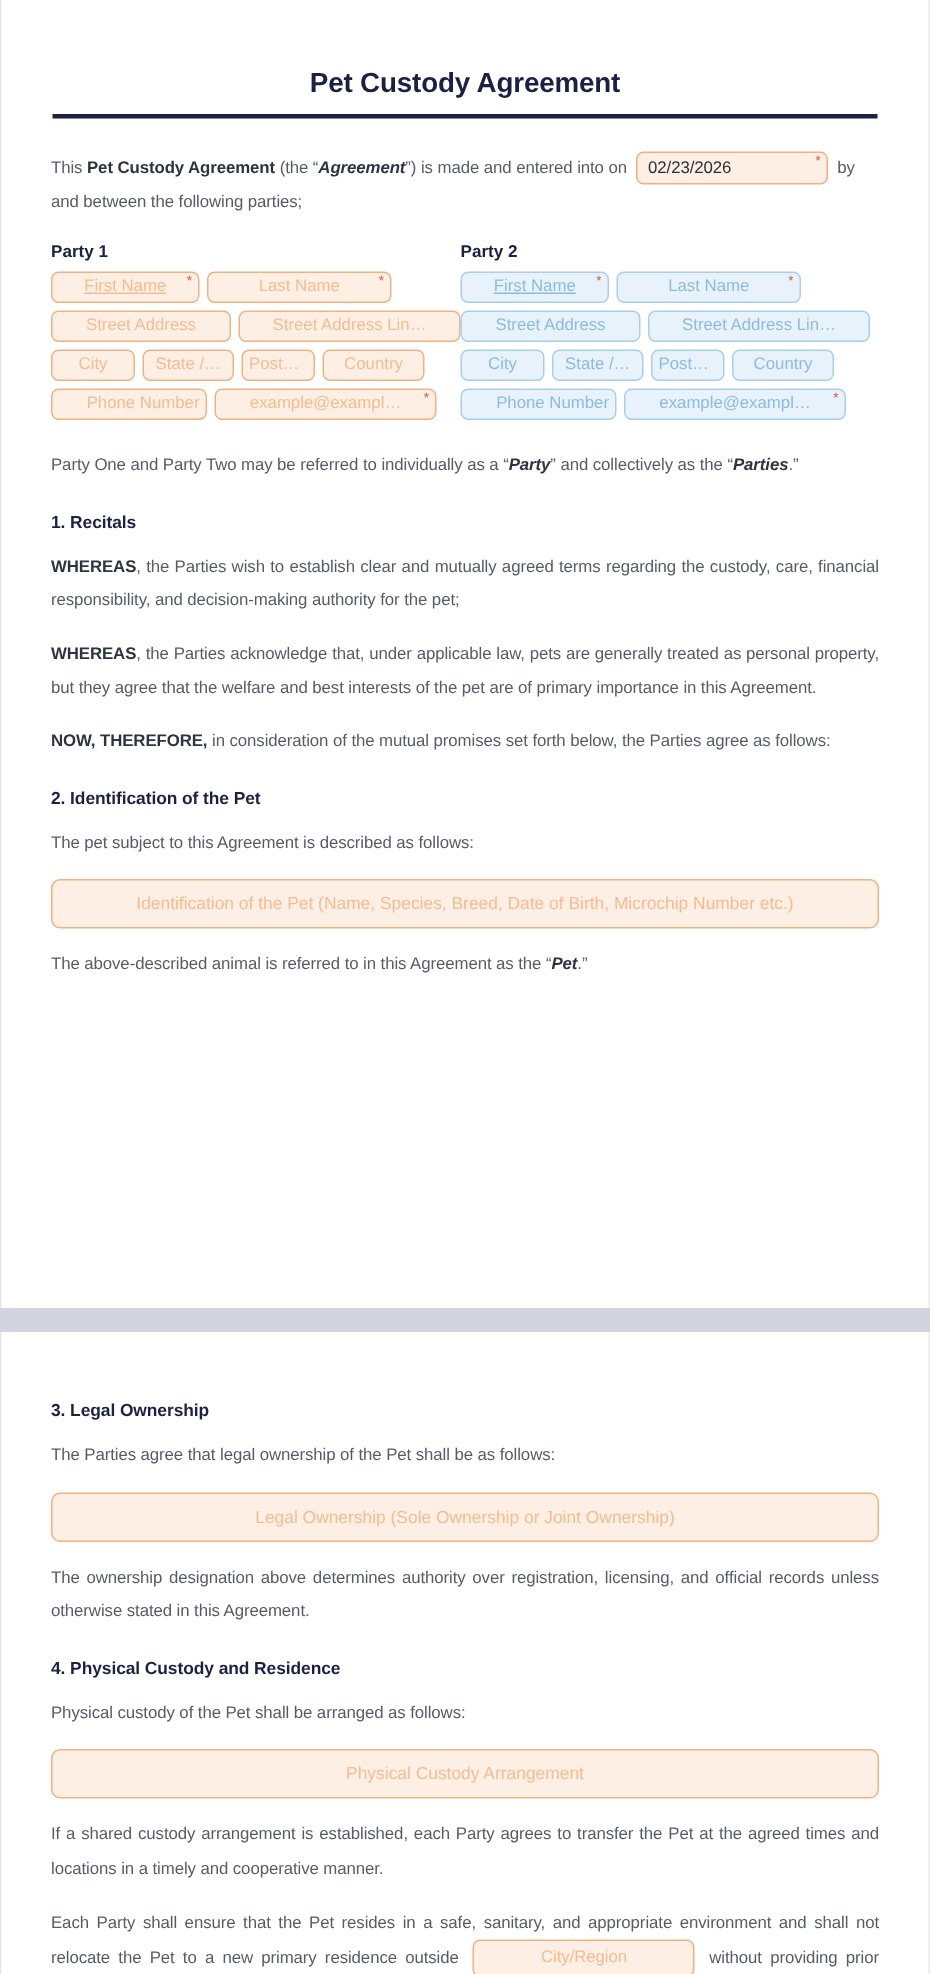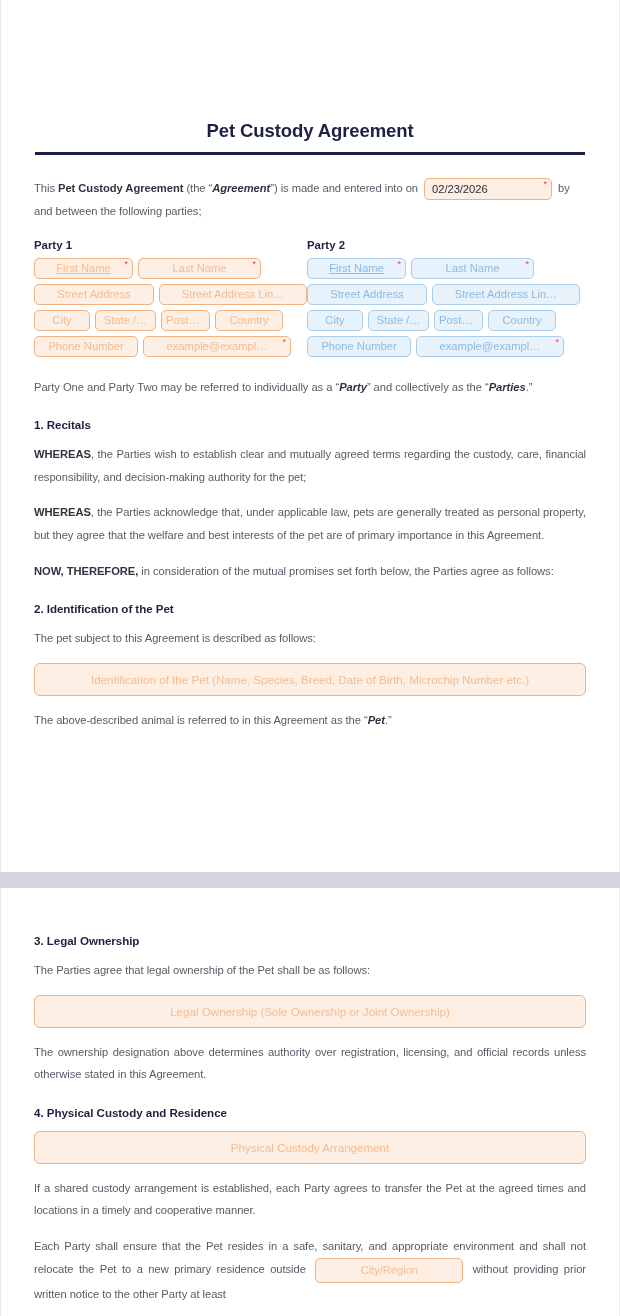--- a/index.html
+++ b/index.html
@@ -24,21 +24,21 @@
 
   
   .page {
     position: relative;
     background: #ffffff;
     border-left: 1px solid #e7e7ec;
     border-right: 1px solid #e9e9ee;
     padding: 0 33px;
     width: 620px;
   }
-  .page-1 { height: 872px; padding-top: 120px; }
+  .page-1 { height: 872px; padding-top: 44px; }
   .page-gap {
     height: 16px;
     width: 620px;
     background: #d3d4e0;
   }
   .page-2 { height: 428px; padding-top: 46px; overflow: hidden; }
 
   
   .doc-title {
     text-align: center;
@@ -143,21 +143,21 @@
     padding: 0 4px;
   }
   .w-name1  { width: 99px; text-decoration: underline; }
   .w-name2  { width: 123px; }
   .w-addr1  { width: 120px; }
   .w-addr2  { width: 148px; }
   .w-city   { width: 56px; }
   .w-state  { width: 61px; }
   .w-postal { width: 49px; }
   .w-country{ width: 68px; }
-  .w-phone  { width: 104px; }
+  .w-phone  { width: 104px; text-align: right; }
   .w-email  { width: 148px; }
 
   
   .block-field {
     display: block;
     width: 100%;
     height: 33px;
     line-height: 31px;
     border-radius: 6px;
     font-size: 11.6px;
@@ -269,20 +269,21 @@
     <h2 class="section" style="margin-top:0;">3. Legal Ownership</h2>
 
     <p class="body nojust">The Parties agree that legal ownership of the Pet shall be as follows:</p>
 
     <span class="field f-orange block-field"><span>Legal Ownership (Sole Ownership or Joint Ownership)</span></span>
 
     <p class="body">The ownership designation above determines authority over registration, licensing, and official records unless otherwise stated in this Agreement.</p>
 
     <h2 class="section">4. Physical Custody and Residence</h2>
 
+    <p class="body nojust">Physical custody of the Pet shall be arranged as follows:</p>
 
     <span class="field f-orange block-field"><span>Physical Custody Arrangement</span></span>
 
     <p class="body">If a shared custody arrangement is established, each Party agrees to transfer the Pet at the agreed times and locations in a timely and cooperative manner.</p>
 
     <p class="body"><span>Each Party shall ensure that the Pet resides in a safe, sanitary, and appropriate environment and shall not relocate the Pet to a new primary residence outside </span><span class="field f-orange f-city-region"><span>City/Region</span></span><span> without providing prior written notice to the other Party at least </span></p>
   </div>
 
 </div>
 

